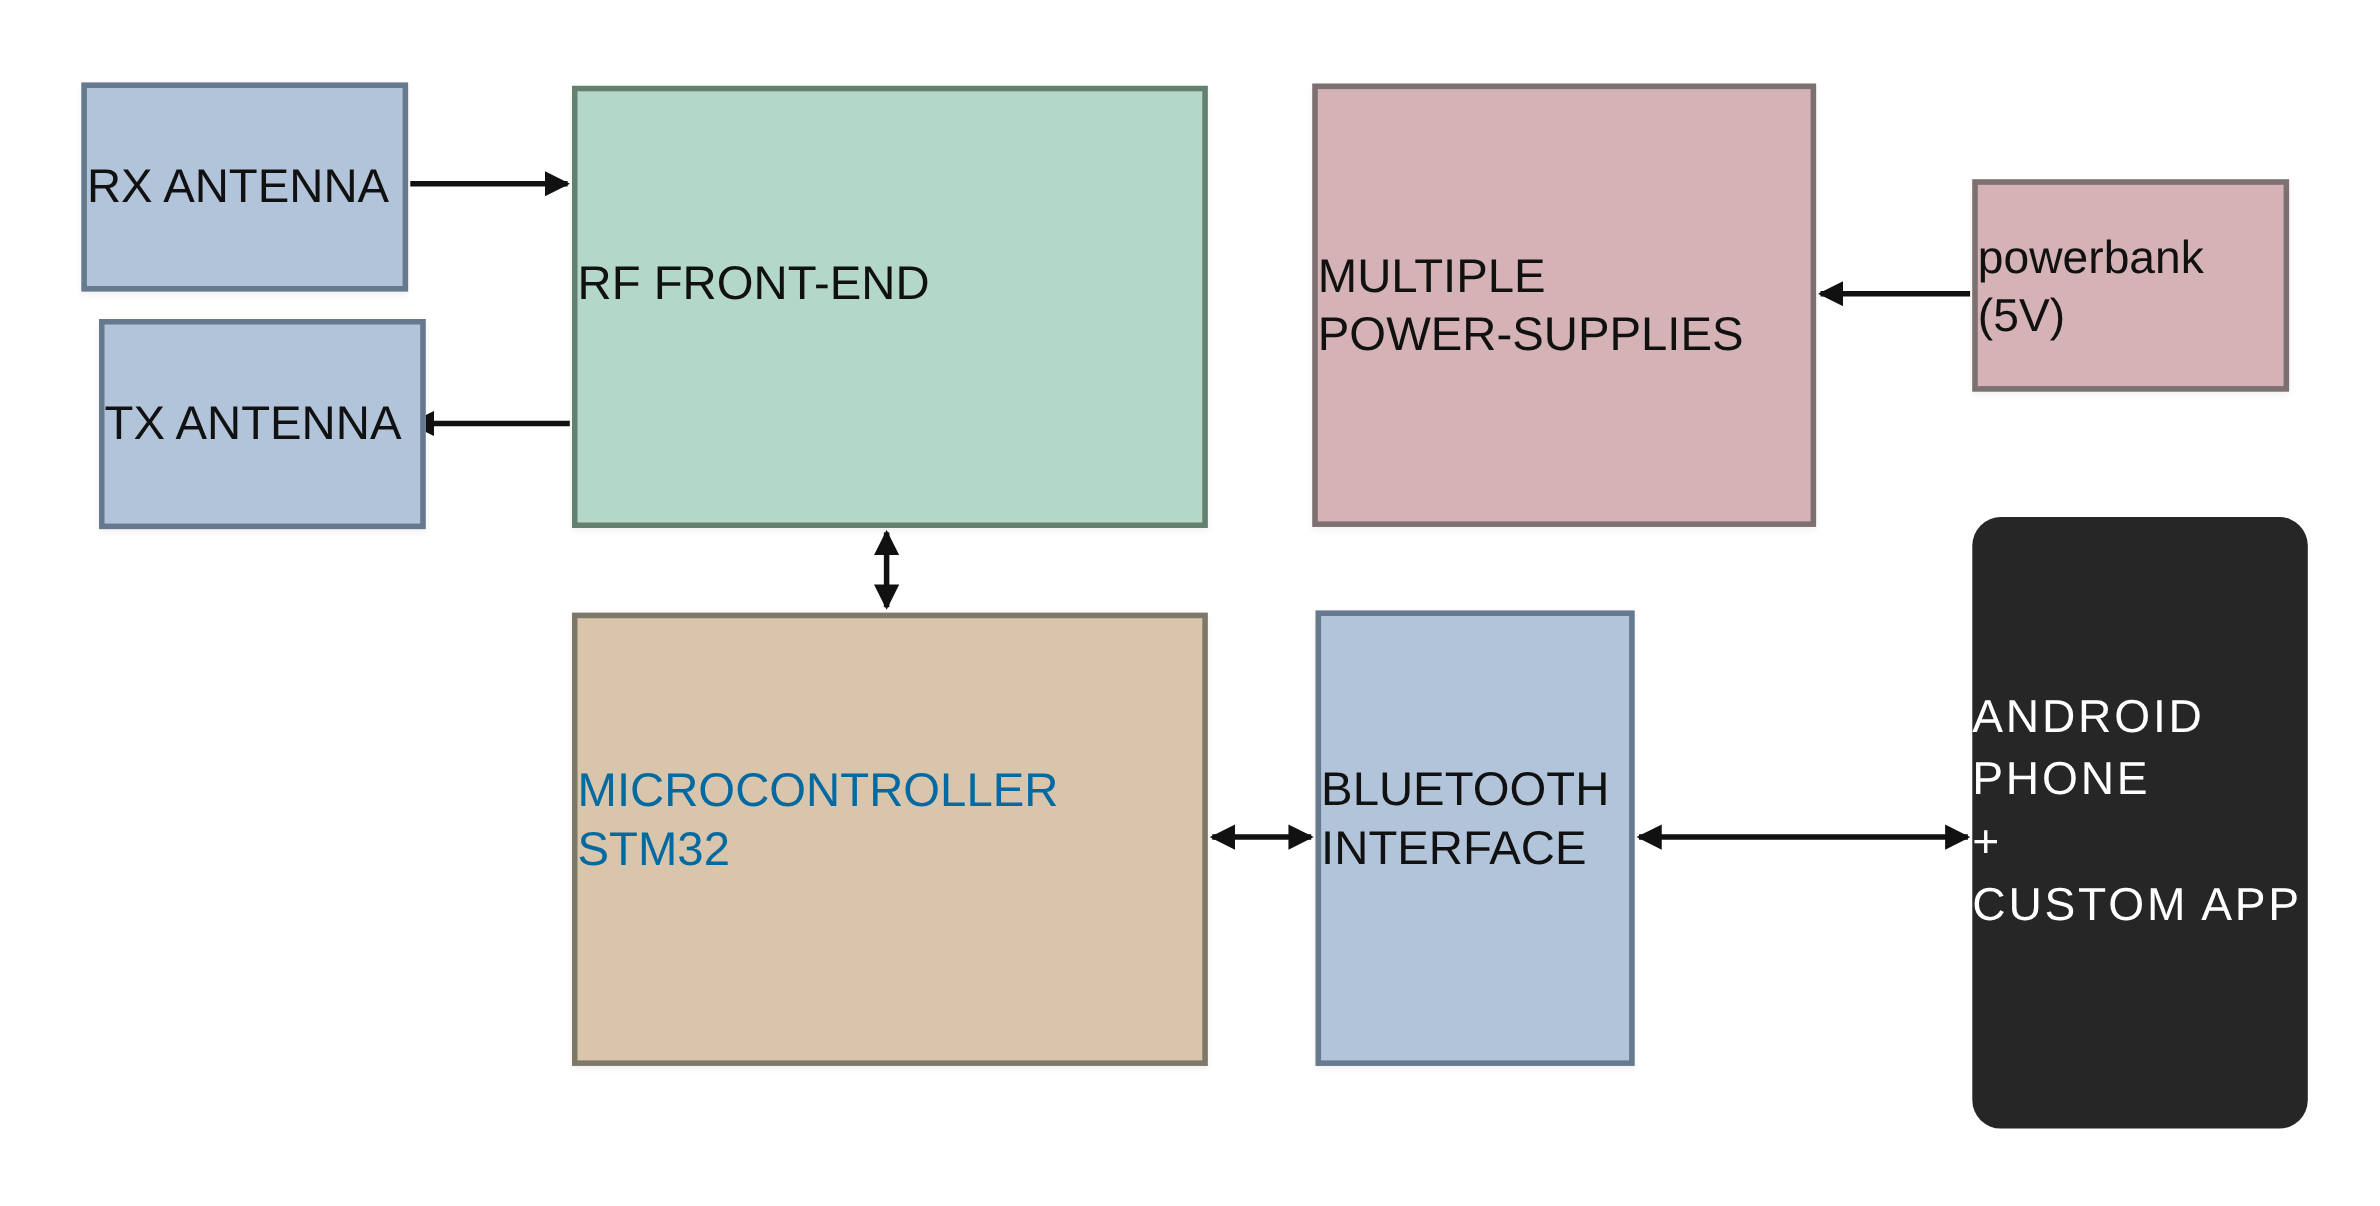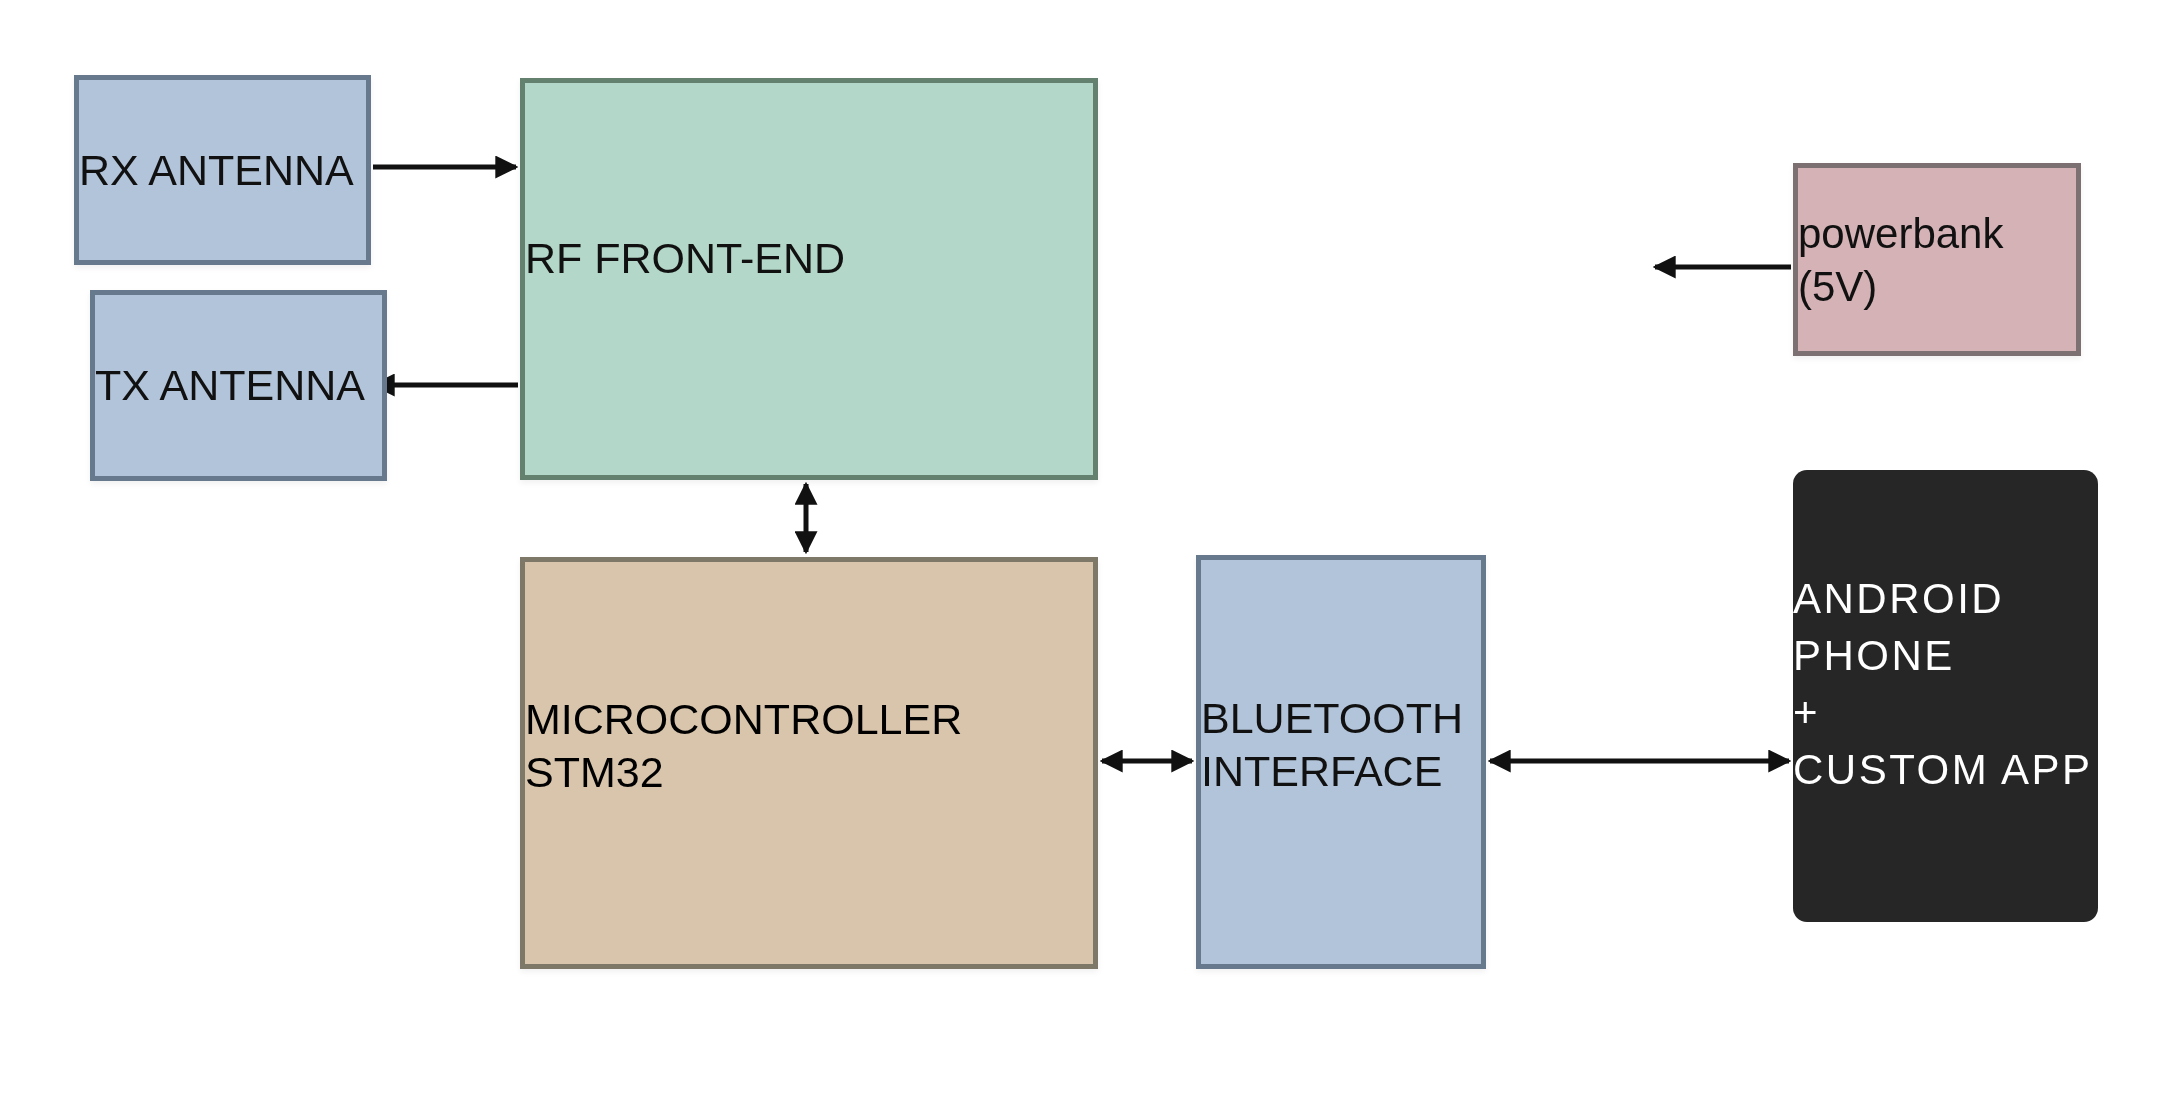--- a/index.html
+++ b/index.html
@@ -31,23 +31,23 @@
 
   
   #node-rx     { left: 74px;   top: 75px;  width: 297px; height: 190px; }
   #node-tx     { left: 74px;   top: 290px; width: 297px; height: 191px; margin-left: 16px; }
   #node-rf     { left: 520px;  top: 78px;  width: 578px; height: 402px; padding-bottom: 42px; }
   #node-mps    { left: 1193px; top: 76px;  width: 458px; height: 403px; }
   #node-pb     { left: 1793px; top: 163px; width: 288px; height: 193px; font-size: 42px; }
   #node-mcu    { left: 520px;  top: 557px; width: 578px; height: 412px; padding-bottom: 34px; }
   #node-bt     { left: 1196px; top: 555px; width: 290px; height: 414px; padding-bottom: 34px; }
   #node-phone  {
-    left: 1793px; top: 470px; width: 305px; height: 452px;
+    left: 1793px; top: 470px; width: 305px; height: 556px;
     border: none;
-    border-radius: 14px;
+    border-radius: 26px;
     font-size: 42px;
     line-height: 57px;
     letter-spacing: 2.5px;
     padding-bottom: 24px;
     box-shadow: none;
   }
 
   #edge-layer {
     position: absolute;
     left: 0; top: 0;
@@ -84,27 +84,31 @@
   </div>
 
   <div class="node" id="node-tx" style="background-color: rgb(178, 196, 218); border-color: rgb(103, 121, 140); color: rgb(17, 17, 17);">
     <span class="line">TX ANTENNA</span>
   </div>
 
   <div class="node" id="node-rf" style="background-color: rgb(179, 215, 200); border-color: rgb(100, 128, 111); color: rgb(17, 17, 17);">
     <span class="line">RF FRONT-END</span>
   </div>
 
+  <div class="node" id="node-mps" style="background-color: rgb(212, 178, 181); border-color: rgb(124, 112, 114); color: rgb(17, 17, 17);">
+    <span class="line">MULTIPLE</span>
+    <span class="line">POWER-SUPPLIES</span>
+  </div>
 
   <div class="node" id="node-pb" style="background-color: rgb(212, 178, 181); border-color: rgb(124, 112, 114); color: rgb(17, 17, 17);">
     <span class="line">powerbank</span>
     <span class="line">(5V)</span>
   </div>
 
-  <div class="node" id="node-mcu" style="background-color: rgb(216, 197, 172); border-color: rgb(125, 120, 104); color: #000000;">
+  <div class="node" id="node-mcu" style="background-color: rgb(216, 197, 172); border-color: rgb(125, 120, 104); color: #0369a1;">
     <span class="line">MICROCONTROLLER</span>
     <span class="line">STM32</span>
   </div>
 
   <div class="node" id="node-bt" style="background-color: rgb(178, 196, 218); border-color: rgb(103, 121, 140); color: rgb(17, 17, 17);">
     <span class="line">BLUETOOTH</span>
     <span class="line">INTERFACE</span>
   </div>
 
   <div class="node" id="node-phone" style="background-color: rgb(38, 38, 38); color: rgb(255, 255, 255);">

